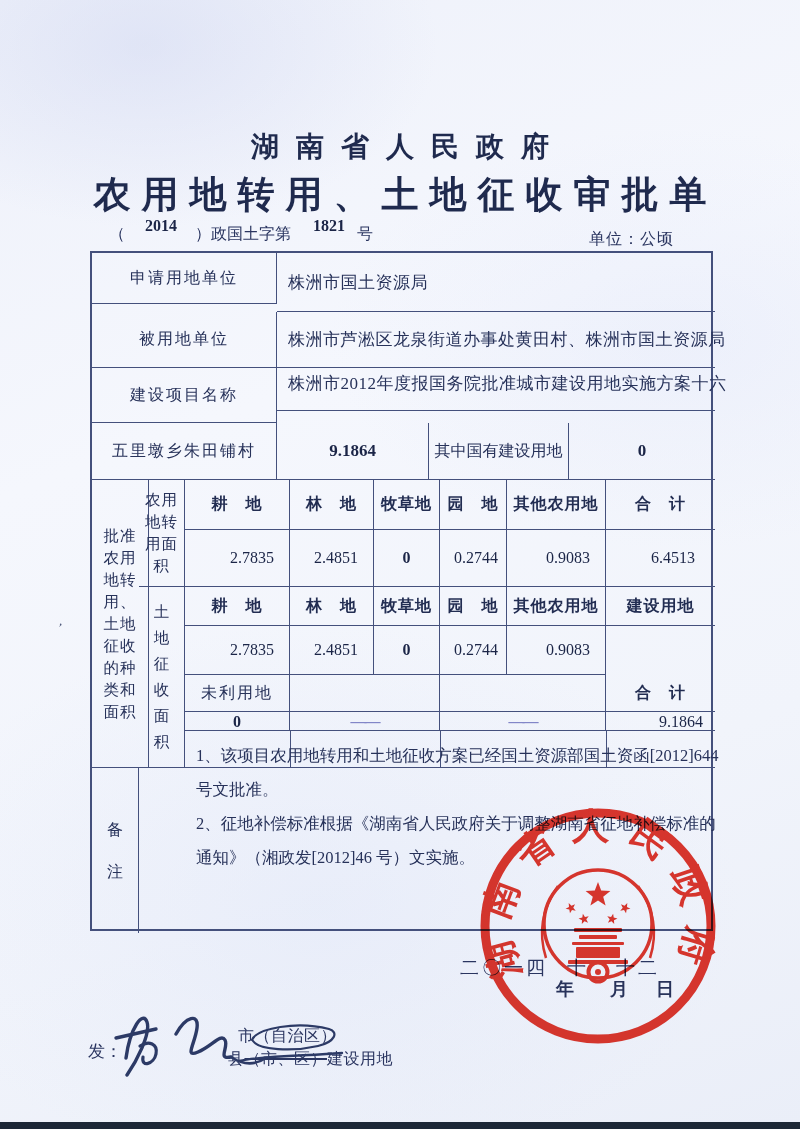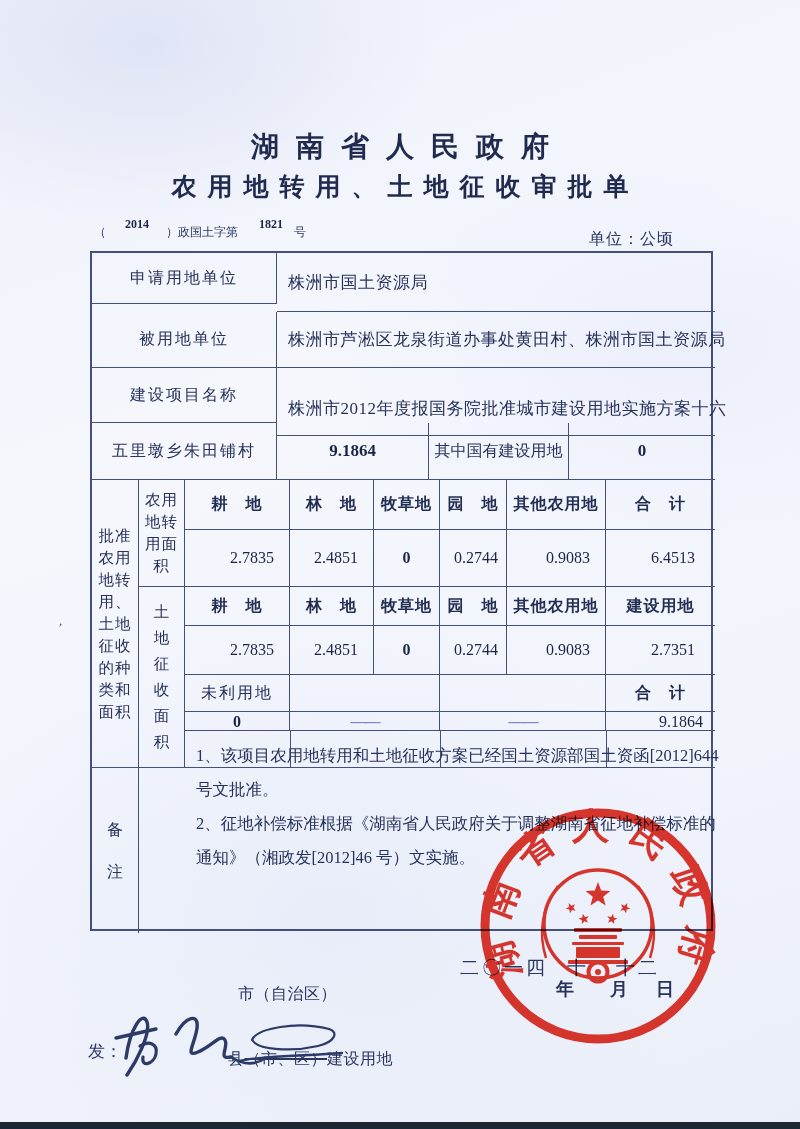--- a/index.html
+++ b/index.html
@@ -9,22 +9,22 @@
     background:
       radial-gradient(ellipse 420px 260px at 18% 4%, rgba(205,212,240,.45), rgba(205,212,240,0) 70%),
       radial-gradient(ellipse 500px 300px at 85% 30%, rgba(222,228,248,.35), rgba(222,228,248,0) 70%),
       radial-gradient(ellipse 600px 400px at 40% 80%, rgba(214,222,246,.30), rgba(214,222,246,0) 70%),
       linear-gradient(160deg,#eef1fa 0%,#f5f7fd 35%,#f1f4fb 70%,#eaeef8 100%);
     color:#27325a;}
   .abs{position:absolute;}
   .title1{top:128px;left:0;width:800px;text-align:center;
     font-size:28px;font-weight:bold;letter-spacing:17px;text-indent:17px;color:#1f2a4e;}
   .title2{top:170px;left:0;width:800px;text-align:center;
-    font-size:25px;font-weight:bold;letter-spacing:11px;text-indent:11px;color:#1f2a4e;}
-  .docline{top:224px;left:94px;font-size:12px;color:#2a3560;white-space:nowrap;}
+    font-size:37px;font-weight:bold;letter-spacing:11px;text-indent:11px;color:#1f2a4e;}
+  .docline{top:224px;left:109px;font-size:16px;color:#2a3560;white-space:nowrap;}
   .docline .num{font-weight:bold;display:inline-block;transform:translateY(-8px);color:#1b2547;}
   .docline .sp1{margin:0 14px 0 16px;}
   .docline .sp2{margin:0 8px 0 18px;}
   .unitlabel{top:229px;left:589px;font-size:16px;color:#2a3560;letter-spacing:1px;}
 
   
   .tbl{top:251px;left:90px;width:623px;height:680px;border:2px solid #44507c;box-sizing:border-box;}
   .cell{position:absolute;box-sizing:border-box;display:flex;align-items:center;justify-content:center;
     font-size:16px;color:#27325a;}
   .br{border-right:1.7px solid #44507c;}
@@ -73,28 +73,28 @@
 
   <div class="abs tbl">
 
     <div class="cell br bb lab" style="left:0;top:0;width:185px;height:51px">申请用地单位</div>
     <div class="cell bb valL" style="left:185px;top:0;width:438px;height:59px">株洲市国土资源局</div>
 
     <div class="cell br bb lab" style="left:0;top:59px;width:185px;height:56px">被用地单位</div>
     <div class="cell bb valL" style="left:185px;top:59px;width:438px;height:56px">株洲市芦淞区龙泉街道办事处黄田村、株洲市国土资源局</div>
 
     <div class="cell br bb lab" style="left:0;top:115px;width:185px;height:55px">建设项目名称</div>
-    <div class="cell bb valL" style="left:185px;top:128px;width:438px;height:55px">株洲市2012年度报国务院批准城市建设用地实施方案十六</div>
+    <div class="cell bb valL" style="left:185px;top:103px;width:438px;height:55px">株洲市2012年度报国务院批准城市建设用地实施方案十六</div>
 
     <div class="cell br bb lab" style="left:0;top:170px;width:185px;height:57px">五里墩乡朱田铺村</div>
     <div class="cell br bb num2" style="left:185px;top:170px;width:152px;height:57px;font-size:17px">9.1864</div>
     <div class="cell br bb lab" style="left:337px;top:170px;width:140px;height:57px;letter-spacing:0">其中国有建设用地</div>
     <div class="cell bb num2" style="left:477px;top:170px;width:146px;height:57px;font-size:17px">0</div>
 
-    <div class="cell br bb vert" style="left:0;top:227px;width:47px;height:288px">批准
+    <div class="cell br bb vert" style="left:0;top:227px;width:57px;height:288px">批准
 农用
 地转
 用、
 土地
 征收
 的种
 类和
 面积</div>
 
     <div class="cell br bb vert" style="left:47px;top:227px;width:46px;height:107px">农用
@@ -128,21 +128,20 @@
     <div class="cell br bb hdr" style="left:282px;top:334px;width:66px;height:39px">牧草地</div>
     <div class="cell br bb hdr" style="left:348px;top:334px;width:67px;height:39px">园　地</div>
     <div class="cell br bb hdr" style="left:415px;top:334px;width:99px;height:39px">其他农用地</div>
     <div class="cell bb hdr" style="left:514px;top:334px;width:109px;height:39px">建设用地</div>
 
     <div class="cell br bb vnum" style="left:93px;top:373px;width:105px;height:49px">2.7835</div>
     <div class="cell br bb vnum" style="left:198px;top:373px;width:84px;height:49px">2.4851</div>
     <div class="cell br bb vnum0" style="left:282px;top:373px;width:66px;height:49px">0</div>
     <div class="cell br bb vnum" style="left:348px;top:373px;width:67px;height:49px;padding-right:8px">0.2744</div>
     <div class="cell br bb vnum" style="left:415px;top:373px;width:99px;height:49px">0.9083</div>
-    <div class="cell bb vnum" style="left:514px;top:373px;width:109px;height:49px;padding-right:20px">2.7351</div>
 
     <div class="cell br bb lab" style="left:93px;top:422px;width:105px;height:37px">未利用地</div>
     <div class="cell br bb" style="left:198px;top:422px;width:150px;height:37px"></div>
     <div class="cell br bb" style="left:348px;top:422px;width:166px;height:37px"></div>
     <div class="cell bb hdr" style="left:514px;top:422px;width:109px;height:37px">合　计</div>
 
     <div class="cell br bb vnum0" style="left:93px;top:459px;width:105px;height:19px;line-height:19px">0</div>
     <div class="cell br bb dash" style="left:198px;top:459px;width:150px;height:19px;line-height:19px">——</div>
     <div class="cell br bb dash" style="left:348px;top:459px;width:166px;height:19px;line-height:19px">——</div>
     <div class="cell bb vnum" style="left:514px;top:459px;width:109px;height:19px;line-height:19px;padding-right:12px">9.1864</div>
@@ -195,21 +194,21 @@
         <rect x="100" y="142" width="52" height="3" rx="1"></rect>
         <rect x="104" y="147" width="44" height="11" rx="1"></rect>
         <rect x="96" y="160" width="60" height="4" rx="1"></rect>
       </g>
       <circle cx="126" cy="172" r="9.5" stroke="#e3281e" stroke-width="4" fill="none"></circle>
       <circle cx="126" cy="172" r="3" fill="#e3281e"></circle>
     </g>
   </svg>
 
   <div class="abs falabel">发：</div>
-  <div class="abs fline" style="top:984px;left:238px">市（自治区）</div>
+  <div class="abs fline" style="top:1026px;left:238px">市（自治区）</div>
   <div class="abs fline" style="top:1049px;left:228px">
     <span>县</span><span class="strike">（市、区）</span><span>建设用地</span>
   </div>
 
   <svg class="abs" style="top:1000px;left:96px;width:340px;height:92px" viewBox="0 0 340 92">
     <g stroke="#2c3a66" fill="none" stroke-linecap="round" stroke-linejoin="round">
       <path stroke-width="3.4" d="M 30 58 C 34 28, 47 10, 51 22 C 55 34, 40 62, 31 75"></path>
       <path stroke-width="3.4" d="M 20 38 L 60 29"></path>
       <path stroke-width="3.2" d="M 44 46 C 53 40, 62 44, 60 54 C 58 64, 45 68, 47 57"></path>
       <path stroke-width="3.4" d="M 80 34 C 90 16, 103 13, 101 28 C 99 44, 88 58, 102 52 C 116 46, 125 33, 129 40 C 133 47, 121 60, 135 57"></path>

